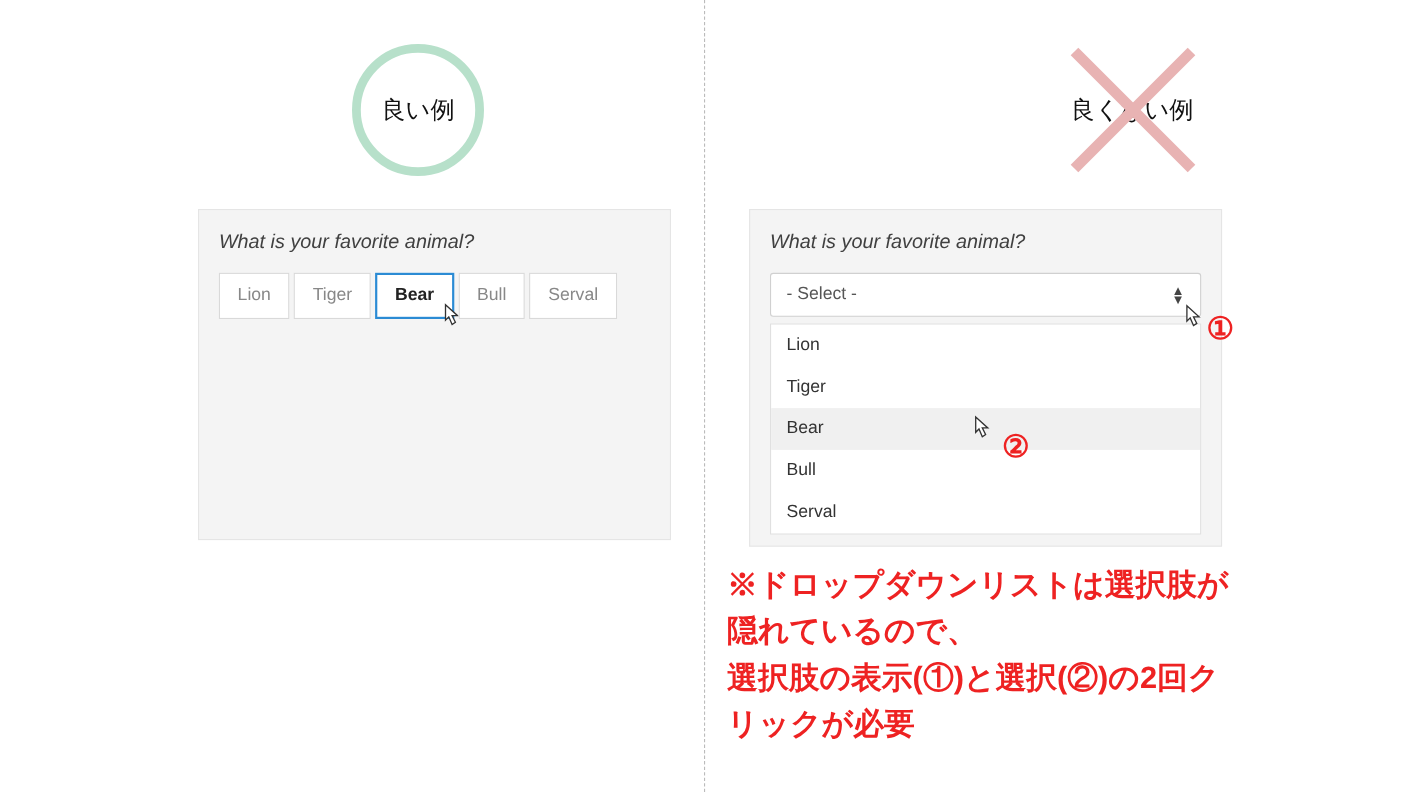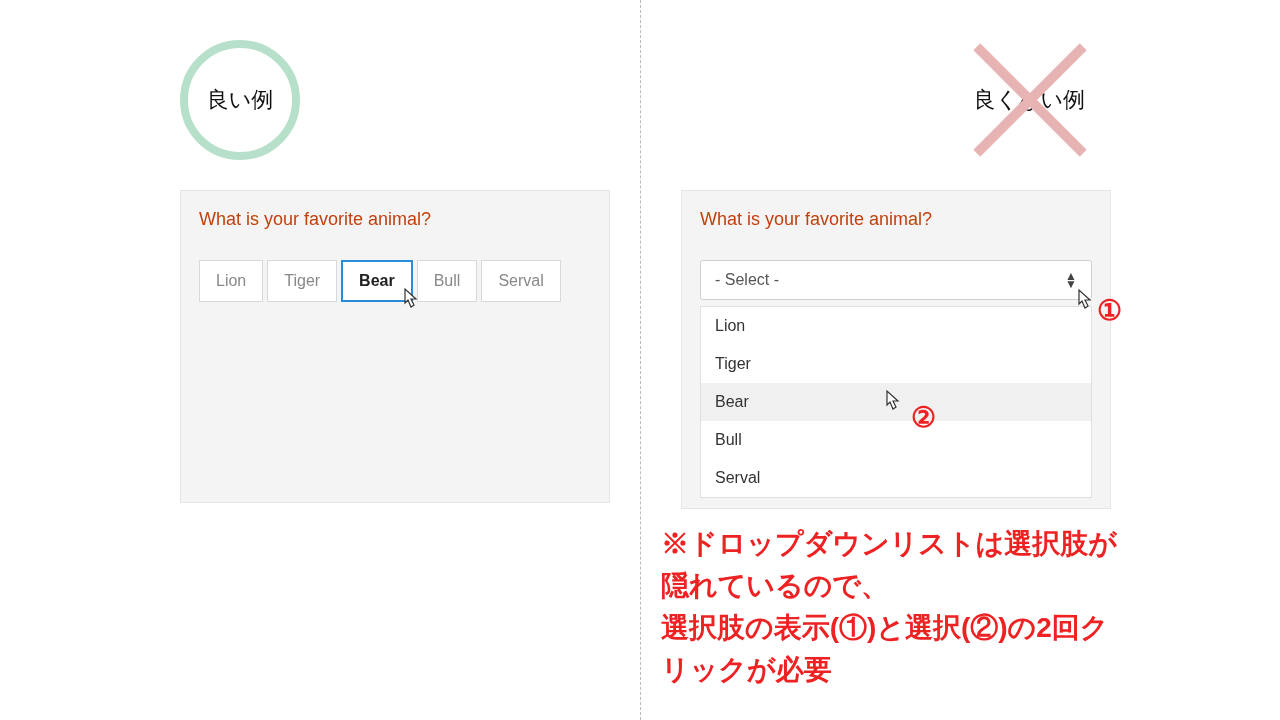--- a/index.html
+++ b/index.html
@@ -19,20 +19,21 @@
       width: 50%;
       position: relative;
       padding: 30px 40px;
     }
     .panel-right {
       border-left: 1px dashed #bbb;
     }
     .header-row {
       display: flex;
       align-items: center;
+      justify-content: center;
       height: 140px;
       position: relative;
     }
     .circle-mark {
       width: 120px;
       height: 120px;
       border: 8px solid #b7e0ca;
       border-radius: 50%;
       display: flex;
       align-items: center;
@@ -63,22 +64,23 @@
       padding: 18px 18px 200px 18px;
       width: 430px;
       filter: blur(0.5px);
     }
     .card-right {
       padding-bottom: 10px;
       width: 430px;
     }
     .question {
       font-size: 18px;
-      color: #c2410c;
-      margin-bottom: 30px;
+      color: #404040;
+      margin-bottom: 18px;
+      font-style: italic;
     }
     .btn-row {
       display: flex;
       gap: 0;
     }
     .seg-btn {
       background: #fff;
       border: 1px solid #d9d9d9;
       padding: 10px 16px;
       font-size: 16px;

